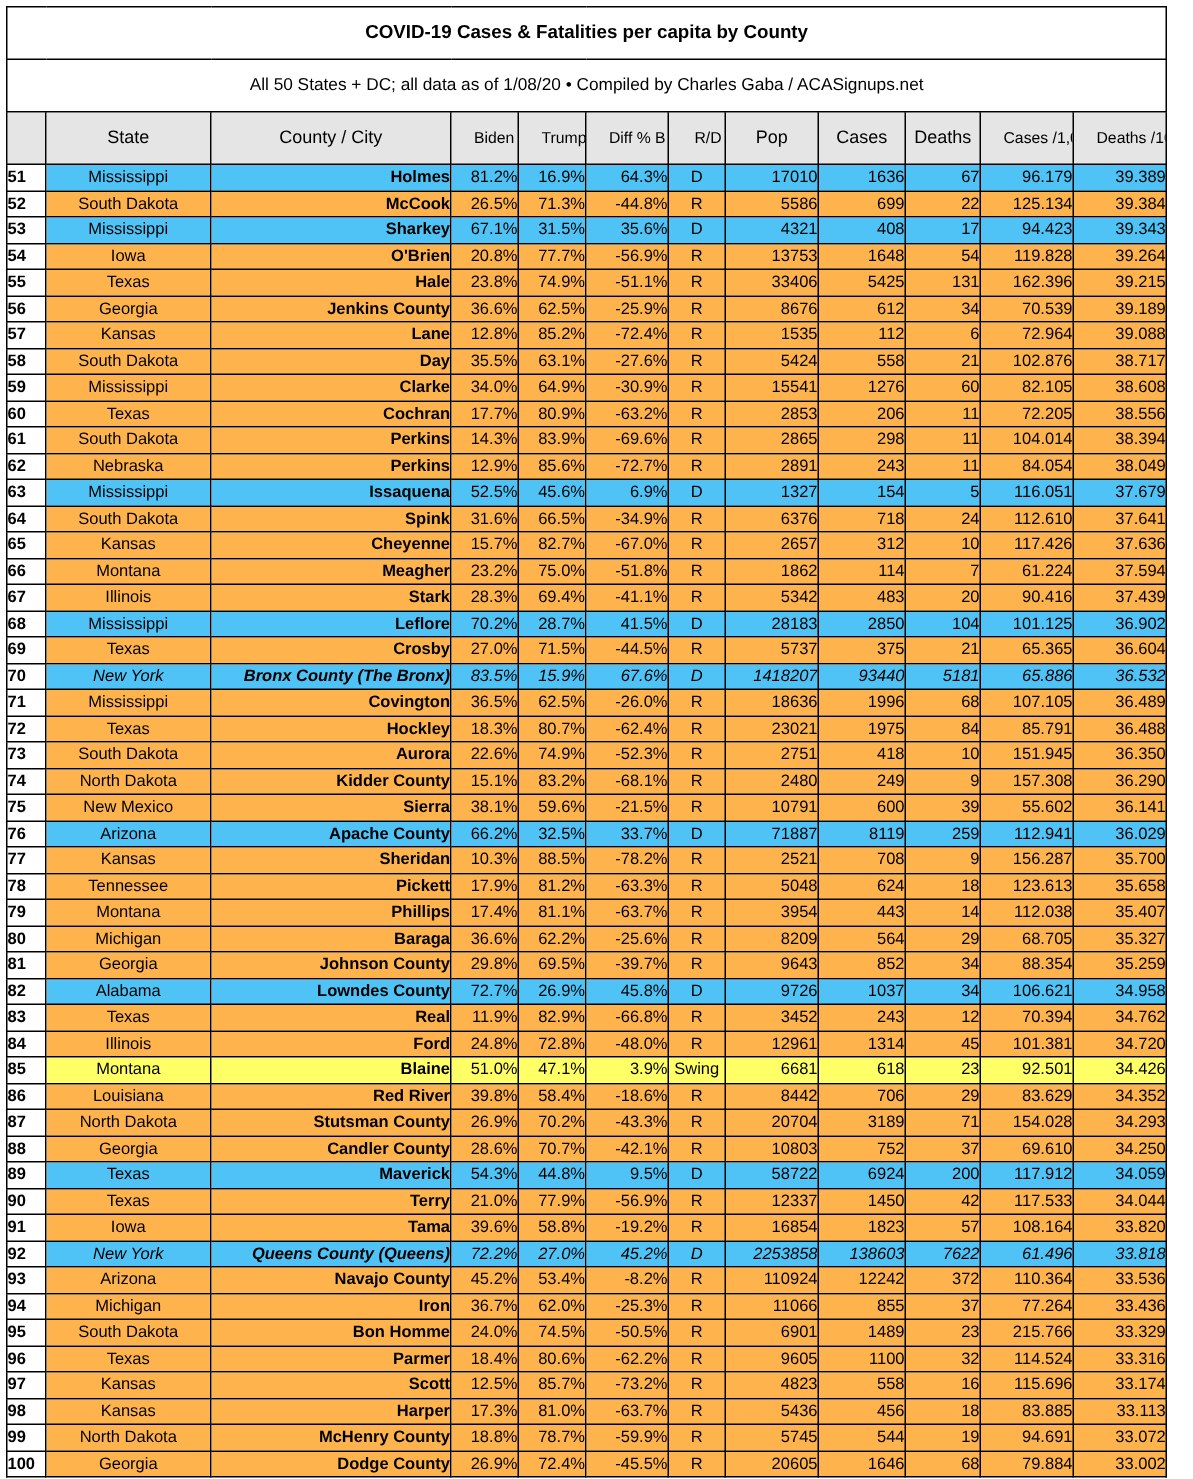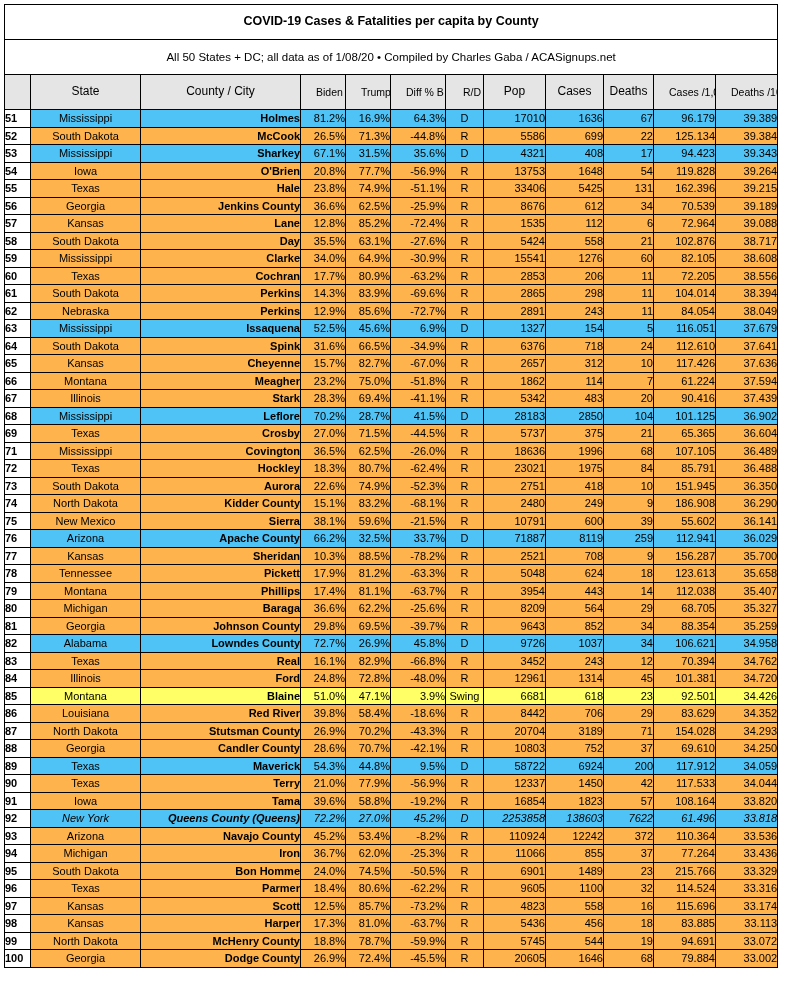--- a/index.html
+++ b/index.html
@@ -384,20 +384,34 @@
           <td class="data pct">27.0%</td>
           <td class="data pct">71.5%</td>
           <td class="data pct">-44.5%</td>
           <td class="data rd">R</td>
           <td class="data num">5737</td>
           <td class="data num">375</td>
           <td class="data num">21</td>
           <td class="data num">65.365</td>
           <td class="data num">36.604</td>
         </tr>
+        <tr class="r-blue italic">
+          <td class="rank">70</td>
+          <td class="data state">New York</td>
+          <td class="data county">Bronx County (The Bronx)</td>
+          <td class="data pct">83.5%</td>
+          <td class="data pct">15.9%</td>
+          <td class="data pct">67.6%</td>
+          <td class="data rd">D</td>
+          <td class="data num">1418207</td>
+          <td class="data num">93440</td>
+          <td class="data num">5181</td>
+          <td class="data num">65.886</td>
+          <td class="data num">36.532</td>
+        </tr>
         <tr class="r-orange">
           <td class="rank">71</td>
           <td class="data state">Mississippi</td>
           <td class="data county">Covington</td>
           <td class="data pct">36.5%</td>
           <td class="data pct">62.5%</td>
           <td class="data pct">-26.0%</td>
           <td class="data rd">R</td>
           <td class="data num">18636</td>
           <td class="data num">1996</td>
@@ -437,21 +451,21 @@
           <td class="rank">74</td>
           <td class="data state">North Dakota</td>
           <td class="data county">Kidder County</td>
           <td class="data pct">15.1%</td>
           <td class="data pct">83.2%</td>
           <td class="data pct">-68.1%</td>
           <td class="data rd">R</td>
           <td class="data num">2480</td>
           <td class="data num">249</td>
           <td class="data num">9</td>
-          <td class="data num">186.908</td>
+          <td class="data num">157.308</td>
           <td class="data num">36.290</td>
         </tr>
         <tr class="r-orange">
           <td class="rank">75</td>
           <td class="data state">New Mexico</td>
           <td class="data county">Sierra</td>
           <td class="data pct">38.1%</td>
           <td class="data pct">59.6%</td>
           <td class="data pct">-21.5%</td>
           <td class="data rd">R</td>
@@ -556,21 +570,21 @@
           <td class="data num">9726</td>
           <td class="data num">1037</td>
           <td class="data num">34</td>
           <td class="data num">106.621</td>
           <td class="data num">34.958</td>
         </tr>
         <tr class="r-orange">
           <td class="rank">83</td>
           <td class="data state">Texas</td>
           <td class="data county">Real</td>
-          <td class="data pct">16.1%</td>
+          <td class="data pct">11.9%</td>
           <td class="data pct">82.9%</td>
           <td class="data pct">-66.8%</td>
           <td class="data rd">R</td>
           <td class="data num">3452</td>
           <td class="data num">243</td>
           <td class="data num">12</td>
           <td class="data num">70.394</td>
           <td class="data num">34.762</td>
         </tr>
         <tr class="r-orange">

